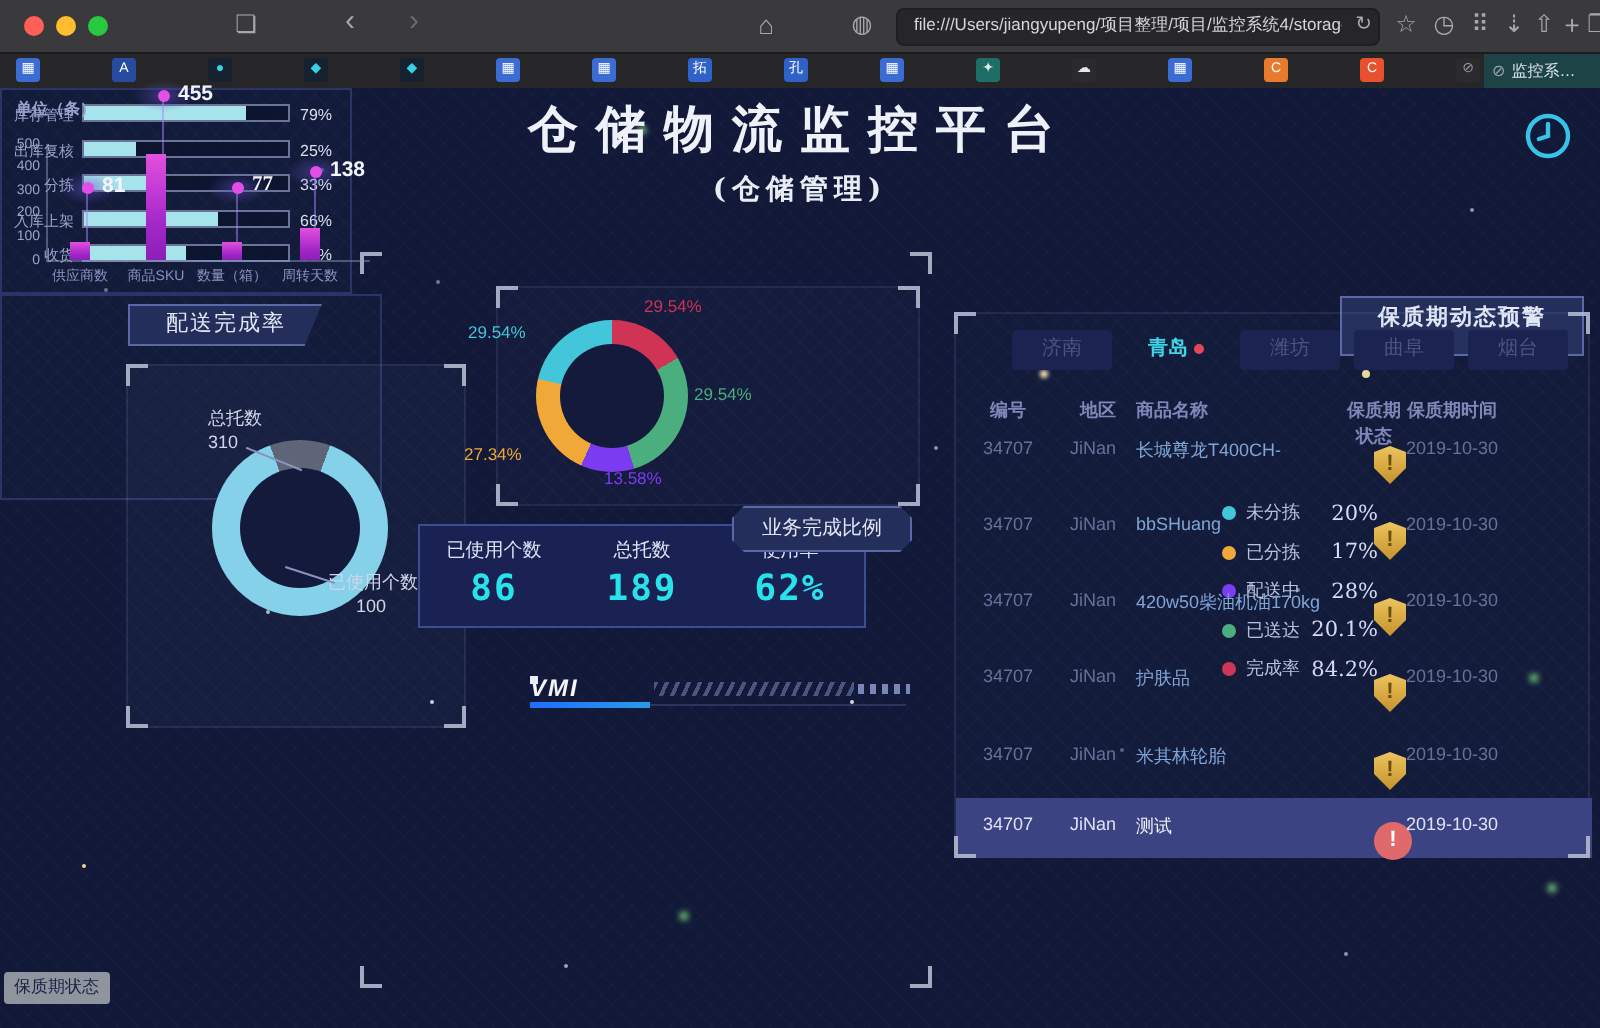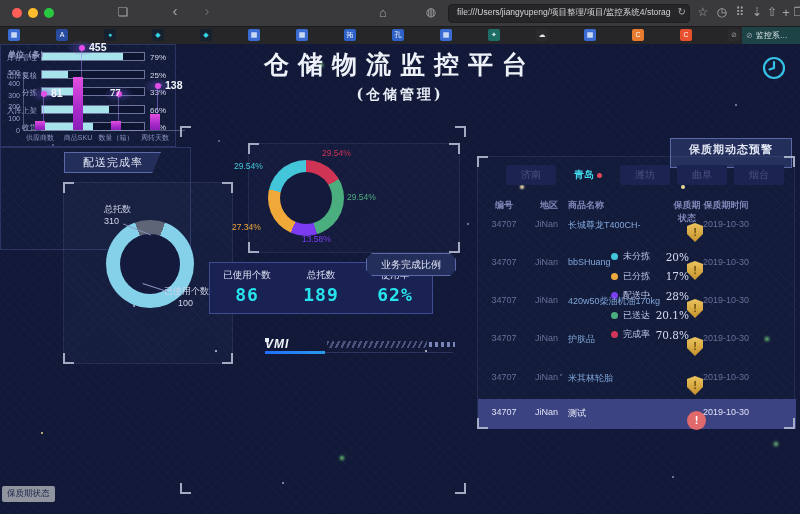--- a/index.html
+++ b/index.html
@@ -46,21 +46,21 @@
   .ck.bl{left:-1px;bottom:-1px;border-left-width:2px;border-bottom-width:2px}
   .ck.br{right:-1px;bottom:-1px;border-right-width:2px;border-bottom-width:2px}
   .big-frame{left:180px;top:82px;width:284px;height:366px;}
   
   .btn{position:absolute;background:#242e5a;border:1px solid #5a68a8;color:#e2e7f6;font-size:11px;
        text-align:center;box-sizing:border-box;cursor:pointer;}
   .btn.delivery{left:64px;top:108px;width:97px;height:21px;line-height:19px;letter-spacing:1px;
        clip-path:polygon(0 0,100% 0,91% 100%,0 100%);border-right:none;}
   .btn.biz{left:366px;top:209px;width:90px;height:23px;line-height:21px;font-size:10px;
        clip-path:polygon(6px 0,calc(100% - 6px) 0,100% 6px,100% calc(100% - 6px),calc(100% - 6px) 100%,6px 100%,0 calc(100% - 6px),0 6px);}
-  .btn.warn{left:670px;top:94px;width:122px;height:30px;line-height:20px;font-weight:700;letter-spacing:1px;}
+  .btn.warn{left:670px;top:104px;width:122px;height:30px;line-height:20px;font-weight:700;letter-spacing:1px;}
   .menu-btn{position:absolute;left:2px;top:442px;background:#8f949f;color:#1a2344;font-size:8.5px;
        padding:2px 5px;border-radius:2px;cursor:pointer;}
   
   .panel{box-sizing:border-box;}
   .panel.left{left:63px;top:138px;width:170px;height:182px;background:rgba(170,190,255,.035);}
   .panel.mid{left:248px;top:99px;width:212px;height:110px;background:rgba(170,190,255,.025);}
   .panel.right{left:477px;top:112px;width:318px;height:273px;background:rgba(170,190,255,.02);}
   
   .donut{position:absolute;border-radius:50%;}
   .donut .hole{position:absolute;border-radius:50%;background:#131a3c;}
@@ -252,21 +252,21 @@
             <span class="lg-val">28%</span>
           </div>
           <div class="lg-row">
             <span class="lg-dot" style="background:#4bae7e"></span>
             <span class="lg-name">已送达</span>
             <span class="lg-val">20.1%</span>
           </div>
           <div class="lg-row">
             <span class="lg-dot" style="background:#cf3454"></span>
             <span class="lg-name">完成率</span>
-            <span class="lg-val">70.8%</span>
+            <span class="lg-val">84.2%</span>
           </div>
         </div>
     <s class="ck tl"></s>
         <s class="ck tr"></s>
         <s class="ck bl"></s>
         <s class="ck br"></s>
       </div>
     <div id="callouts">
         <span class="co co0" style="color: rgb(207, 52, 84);">29.54%</span>
         <span class="co co1" style="color: rgb(75, 174, 126);">29.54%</span>
@@ -439,21 +439,21 @@
           <span class="xlab" style="left: 56px;">商品SKU</span>
           <span class="mk-glow" style="left: 67px; top: -4px;"></span>
           <span class="mk-pin" style="left: 81px; top: 6px; height: 27.22px;"></span>
           <span class="mk-dot" style="left: 79px; top: 1px;"></span>
           <span class="mk-txt" style="left: 89px; top: -3px;">455</span>
           <span class="vbar" style="left: 111px; top: 77.068px; height: 8.932px;"></span>
           <span class="xlab" style="left: 94px;">数量（箱）</span>
           <span class="mk-glow" style="left: 104px; top: 42px;"></span>
           <span class="mk-pin" style="left: 118px; top: 52px; height: 25.068px;"></span>
           <span class="mk-dot" style="left: 116px; top: 47px;"></span>
-          <span class="mk-txt" style="left: 110px; top: 43px; font-family: Liberation Serif, serif;">77</span>
+          <span class="mk-txt" style="left: 126px; top: 43px; font-family: Liberation Serif, serif;">77</span>
           <span class="vbar" style="left: 150px; top: 69.992px; height: 16.008px;"></span>
           <span class="xlab" style="left: 133px;">周转天数</span>
           <span class="mk-glow" style="left: 143px; top: 34px;"></span>
           <span class="mk-pin" style="left: 157px; top: 44px; height: 25.992px;"></span>
           <span class="mk-dot" style="left: 155px; top: 39px;"></span>
           <span class="mk-txt" style="left: 165px; top: 35px;">138</span>
         </div>
     </div>
 
     <div class="menu-btn">保质期状态</div>

